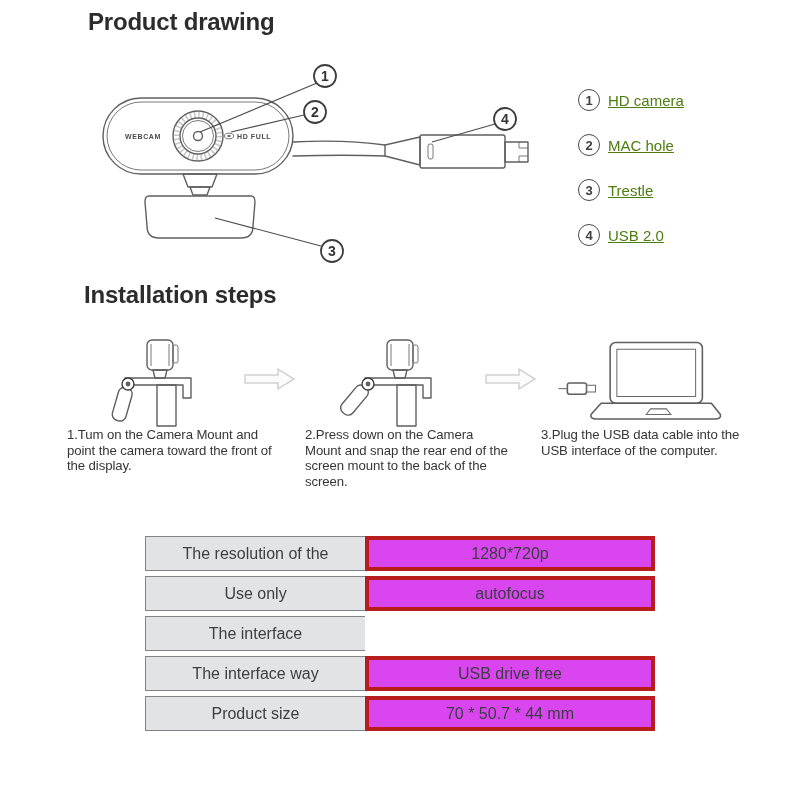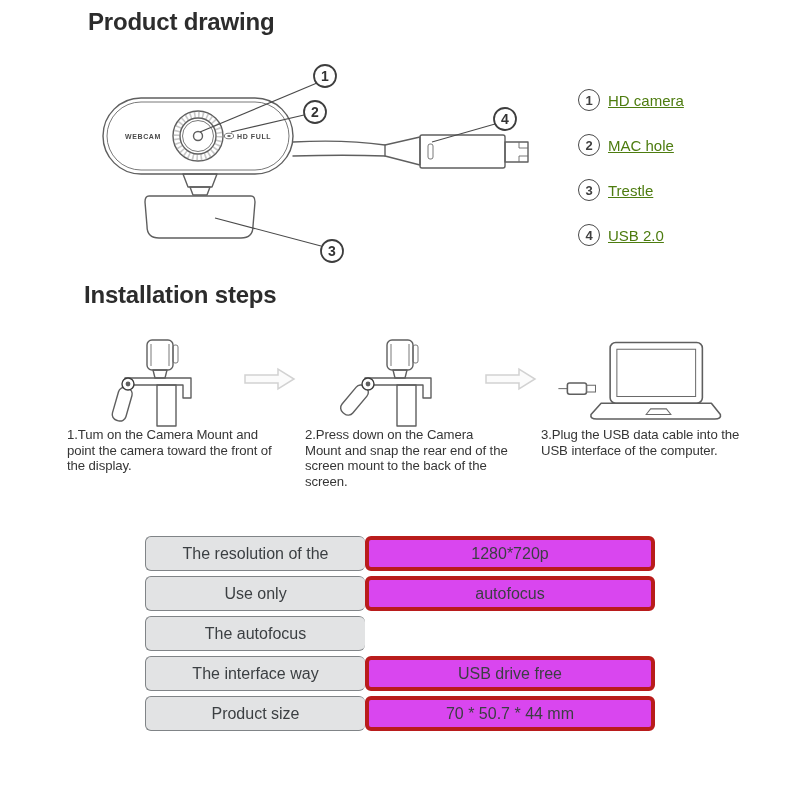--- a/index.html
+++ b/index.html
@@ -22,21 +22,21 @@
   .legend-label{margin-left:8px;font-size:15px;color:#4d7c0f;text-decoration:underline;}
   
   .step-text{
     font-size:13.2px;line-height:15.5px;color:#363636;letter-spacing:-0.1px;
   }
   
   .spec-table{width:510px;}
   .spec-row{display:flex;margin-bottom:5px;height:35px;}
   .spec-cell{
     display:flex;align-items:center;justify-content:center;
-    font-size:16px;color:#3b3f42;box-sizing:border-box;border-radius:6px;
+    font-size:16px;color:#3b3f42;box-sizing:border-box;
   }
   .spec-label{
     width:220px;background:#e2e3e4;
     border:1px solid #808487;border-right:none;
   }
   .spec-value{
     width:290px;background:#d946ef;
     border:4px solid #b91c1c;
   }
   svg{display:block;}
@@ -186,21 +186,21 @@
 <div class="abs spec-table" style="left:145px;top:536px;">
   <div class="spec-row">
     <div class="spec-cell spec-label">The resolution of the</div>
     <div class="spec-cell spec-value">1280*720p</div>
   </div>
   <div class="spec-row">
     <div class="spec-cell spec-label">Use only</div>
     <div class="spec-cell spec-value">autofocus</div>
   </div>
   <div class="spec-row">
-    <div class="spec-cell spec-label">The autofocus</div>
+    <div class="spec-cell spec-label">The interface</div>
   </div>
   <div class="spec-row">
     <div class="spec-cell spec-label">The interface way</div>
     <div class="spec-cell spec-value">USB drive free</div>
   </div>
   <div class="spec-row">
     <div class="spec-cell spec-label">Product size</div>
     <div class="spec-cell spec-value">70 * 50.7 * 44 mm</div>
   </div>
 </div>

